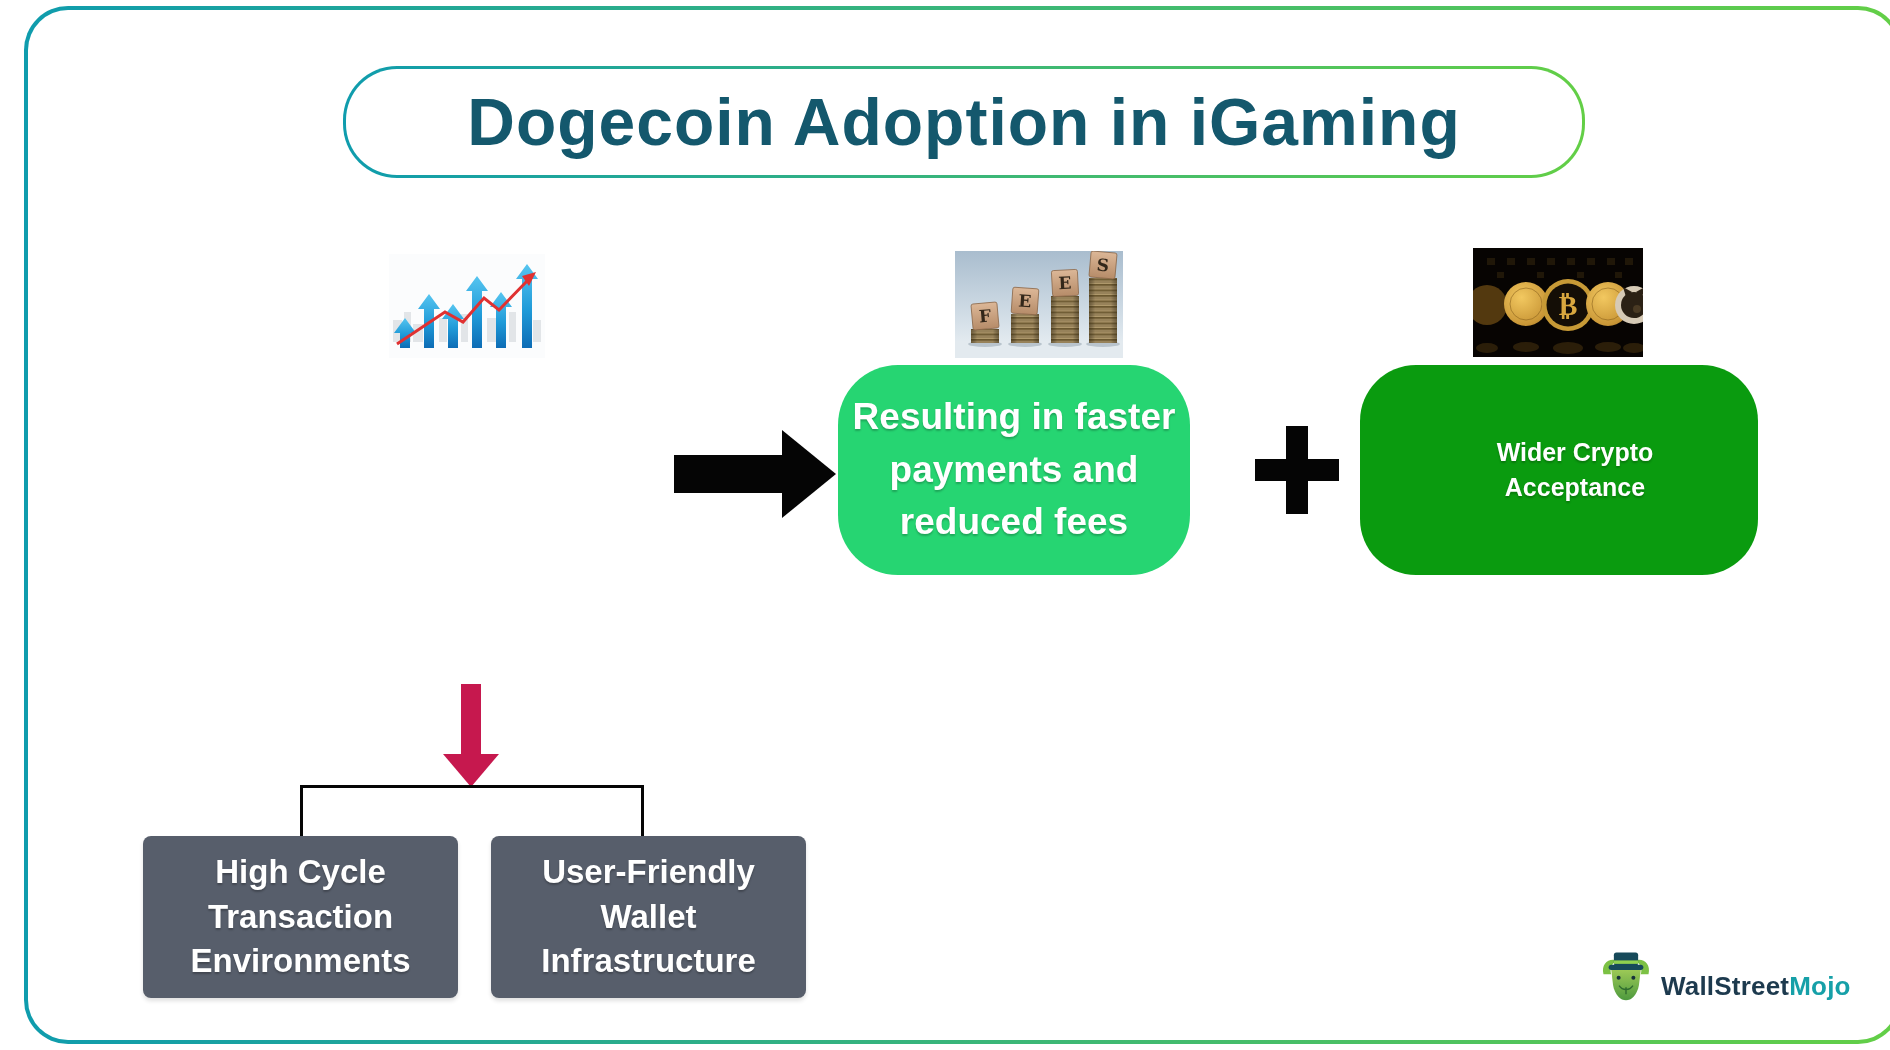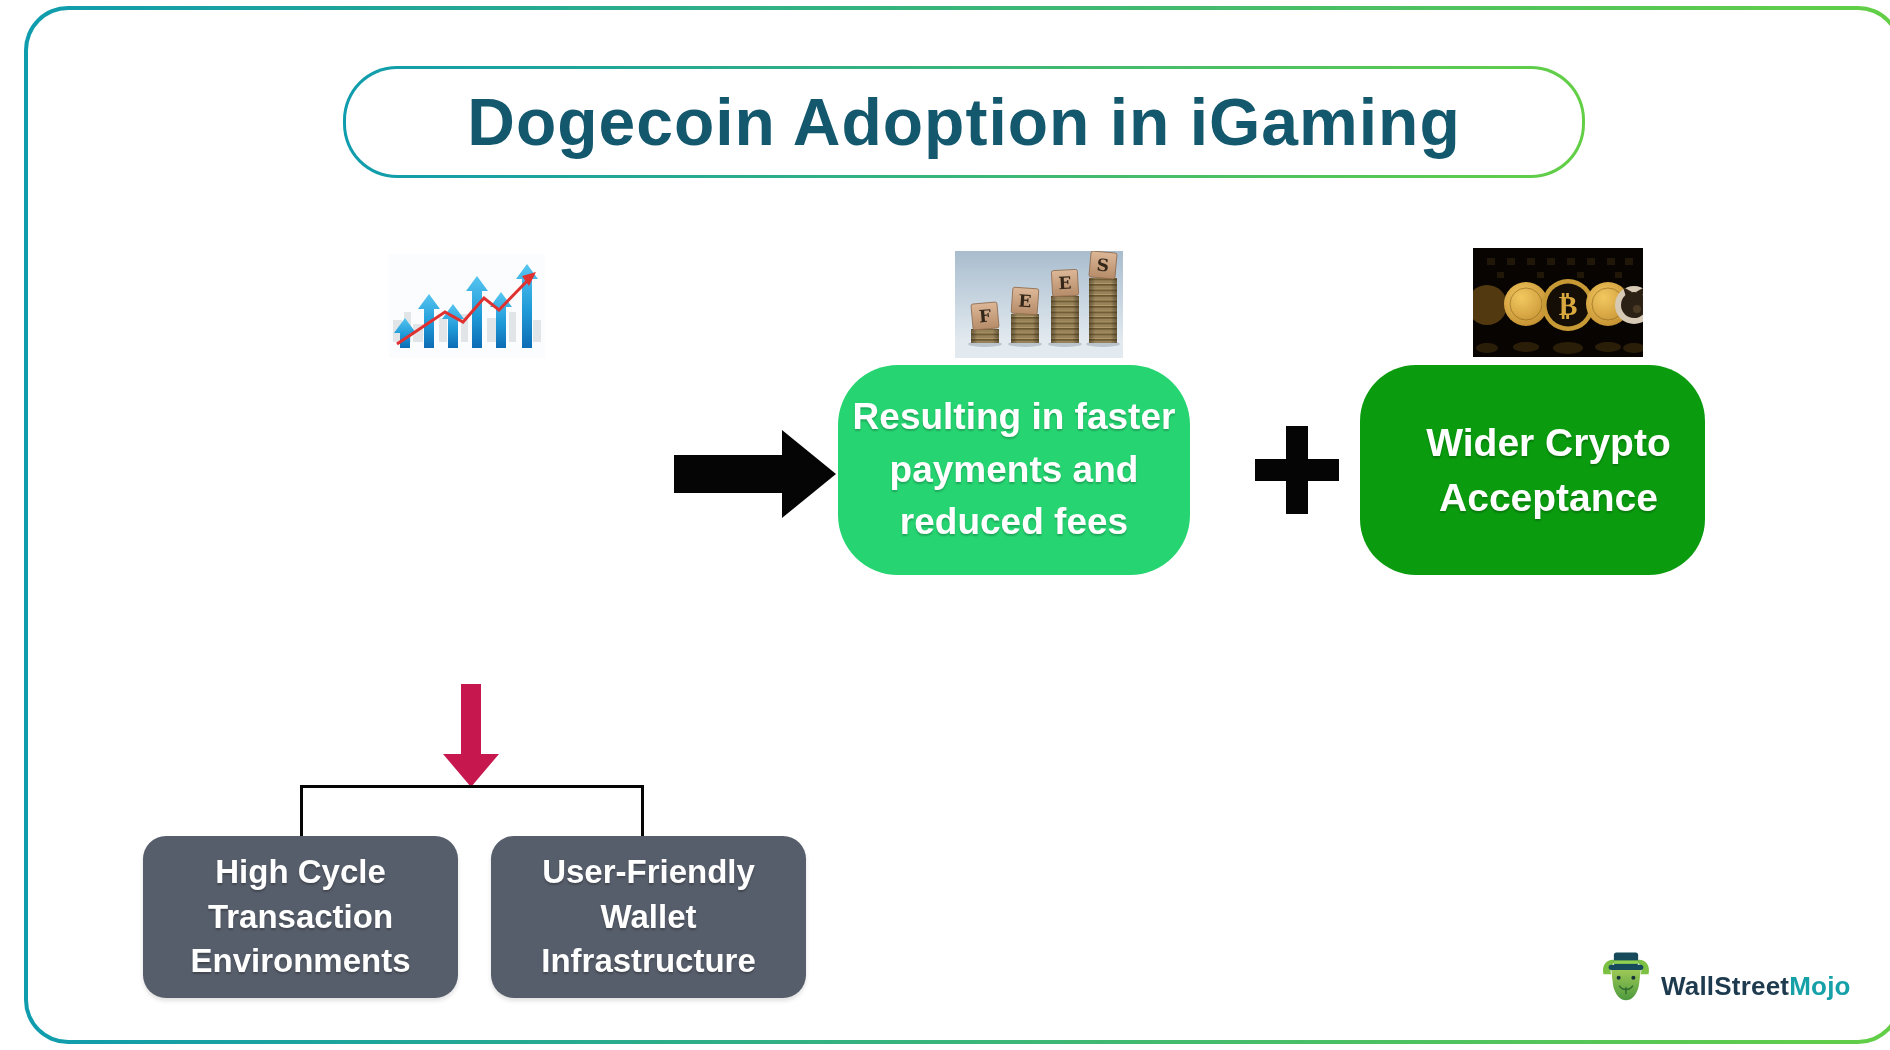--- a/index.html
+++ b/index.html
@@ -27,21 +27,21 @@
   .photo{position:absolute;display:block;}
 
   
   .flow-box{position:absolute;top:365px;height:210px;display:flex;align-items:center;justify-content:center;
             color:#fff;font-weight:700;text-align:center;white-space:pre-line;
             text-shadow:0 2px 2px rgba(0,0,0,.22);}
   .green-dark{background:var(--box-green-dark);border-radius:56px;}
   .green-light{background:var(--box-green-light);border-radius:60px;}
   .box-1{left:258px;width:398px;font-size:37px;line-height:1.38;}
   .box-2{left:820px;width:352px;font-size:37px;line-height:1.42;}
-  .box-3{left:1342px;width:345px;font-size:39px;line-height:1.42;padding-left:32px;}
+  .box-3{left:1342px;width:398px;font-size:25px;line-height:1.42;padding-left:32px;}
 
   .arrow-right{position:absolute;left:656px;top:424px;}
 
   .plus{position:absolute;left:1237px;top:426px;width:84px;height:88px;}
   .plus::before{content:"";position:absolute;left:31px;top:0;width:22px;height:88px;background:var(--connector-black);}
   .plus::after{content:"";position:absolute;left:0;top:33px;width:84px;height:22px;background:var(--connector-black);}
 
   
   .due-to{position:absolute;left:348px;top:591px;width:214px;height:94px;border-radius:14px;
           background:var(--due-to-teal);display:flex;align-items:center;justify-content:center;
@@ -53,21 +53,21 @@
             border-left:28px solid transparent;border-right:28px solid transparent;
             border-top:33px solid var(--arrow-red);}
 
   
   .line{position:absolute;background:var(--connector-black);}
   .line-h{left:282px;top:785px;width:344px;height:3px;}
   .line-vl{left:282px;top:785px;width:3px;height:53px;}
   .line-vr{left:623px;top:785px;width:3px;height:53px;}
 
   
-  .cause-box{position:absolute;top:836px;height:162px;width:315px;border-radius:23px;
+  .cause-box{position:absolute;top:836px;height:162px;width:315px;border-radius:8px;
              background:var(--cause-box-gray);display:flex;align-items:center;justify-content:center;
              color:#fff;font-size:33px;font-weight:700;line-height:1.36;text-align:center;white-space:pre-line;
              text-shadow:0 2px 2px rgba(0,0,0,.25);box-shadow:0 3px 4px rgba(0,0,0,.12);}
   .cause-1{left:125px;}
   .cause-2{left:473px;}
 
   
   .logo{position:absolute;left:1582px;top:944px;height:58px;display:flex;align-items:flex-end;gap:9px;}
   .logo-text{font-size:26px;font-weight:700;letter-spacing:.2px;}
   .logo-text .p1{color:var(--logo-navy);}

